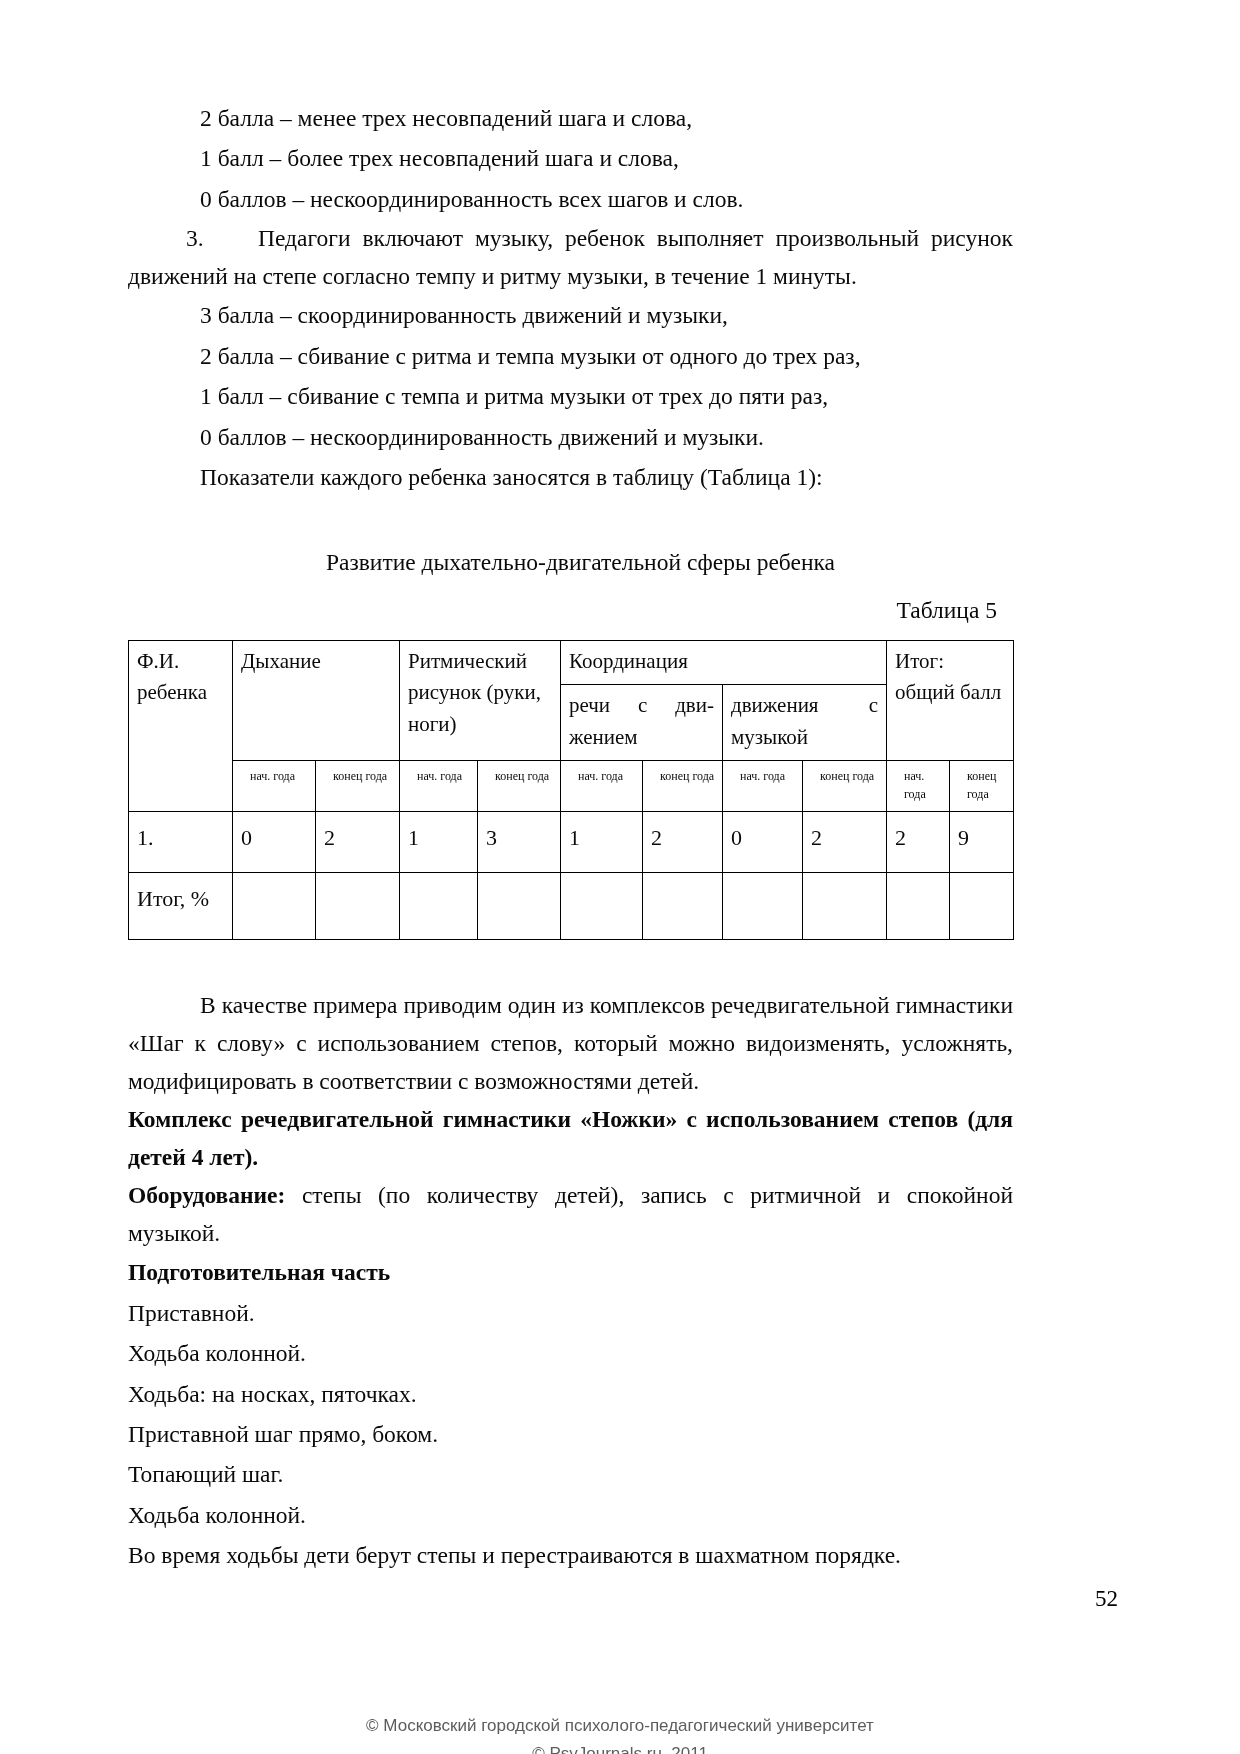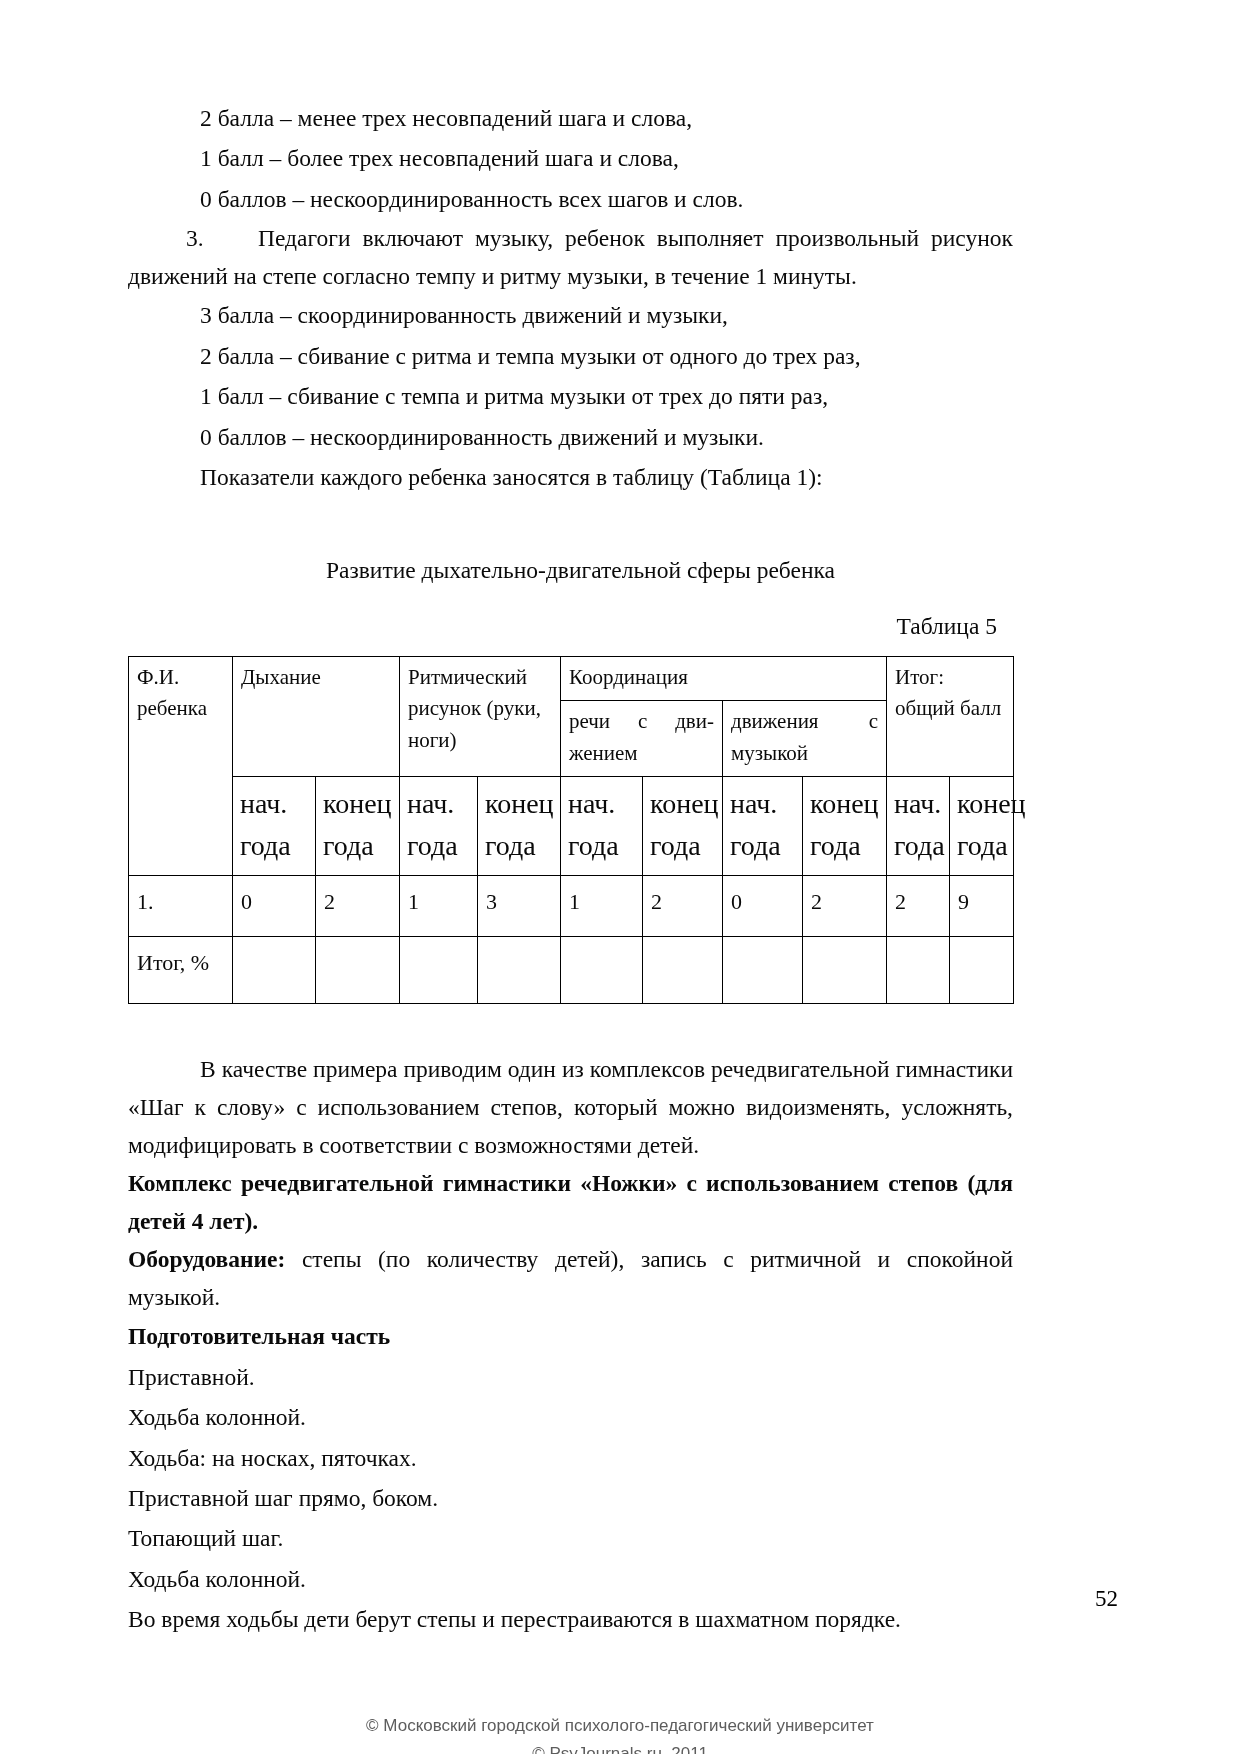--- a/index.html
+++ b/index.html
@@ -68,21 +68,21 @@
   .plainline {
     line-height: 1.72;
   }
   .spacer-sm { height: 10px; }
   .spacer-lg { height: 46px; }
 
   
   .table-caption {
     text-align: center;
     font-size: 23.5px;
-    margin: 8px;
+    margin: 0;
     padding-left: 20px;
   }
   .table-number {
     text-align: right;
     font-size: 23.5px;
     margin: 0;
     padding-right: 16px;
   }
   table.tbl {
     border-collapse: collapse;
@@ -92,22 +92,22 @@
   }
   table.tbl td {
     border: 1.6px solid #000;
     font-size: 21px;
     line-height: 1.5;
     padding: 5px 8px 7px 8px;
     vertical-align: top;
     color: #0a0a0a;
   }
   table.tbl td.sub {
-    font-size: 28px;
-    padding: 6px 7px 8px 7px;
+    font-size: 12px;
+    padding: 6px 7px 8px 17px;
     margin-top: 12px;
   }
   table.tbl td.datacell {
     font-size: 22px;
     padding: 9px 8px 11px 8px;
     height: 40px;
   }
   table.tbl td.emptyrow {
     height: 46px;
   }

